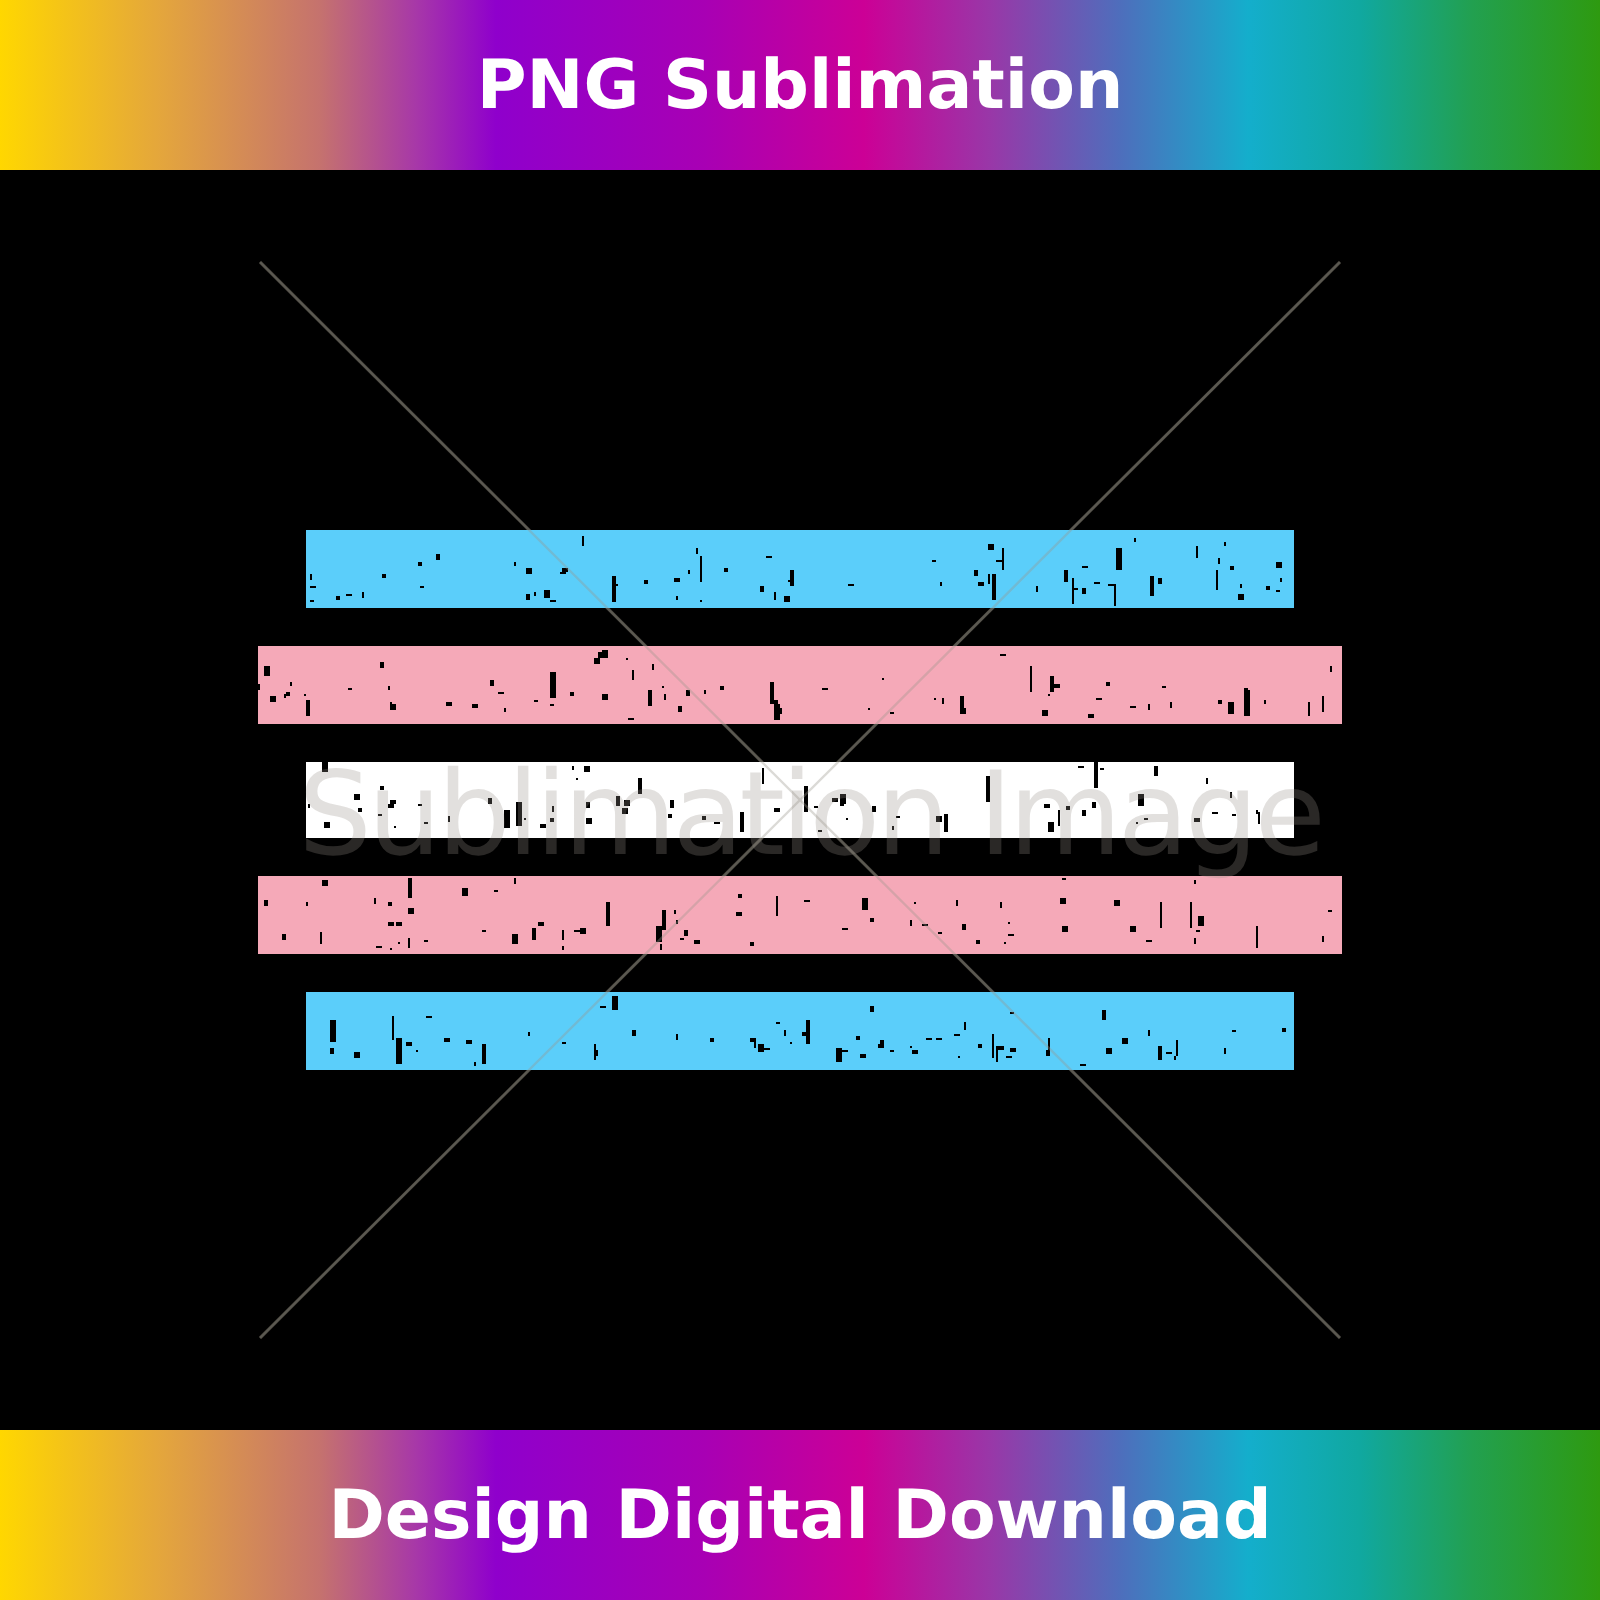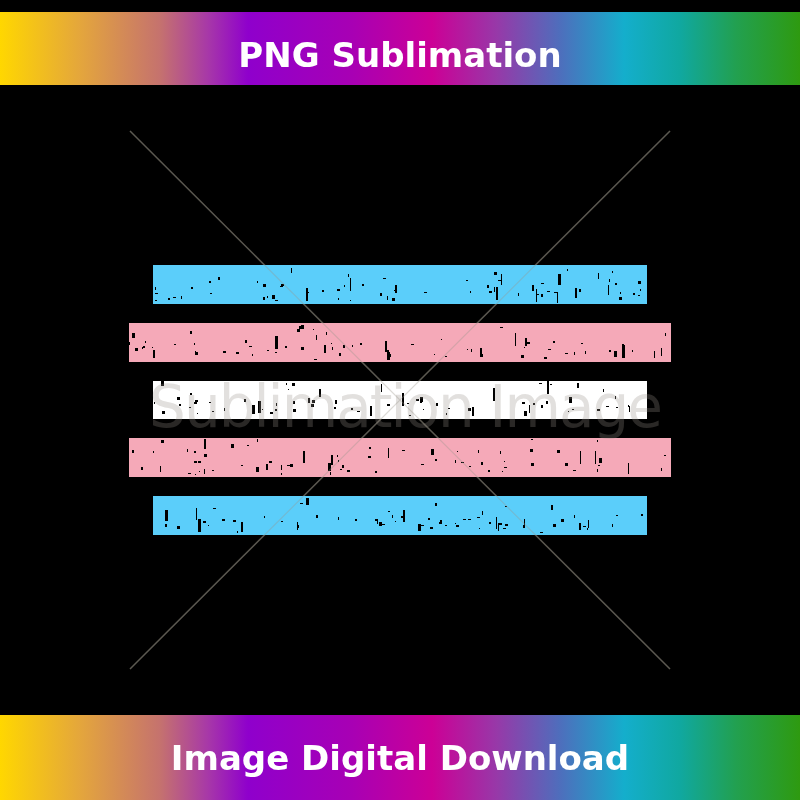--- a/index.html
+++ b/index.html
@@ -7,21 +7,21 @@
     body { position: relative; font-family: "DejaVu Sans", "Liberation Sans", sans-serif; }
 
     .banner {
       position: absolute; left: 0; width: 800px; height: 85px;
       background: linear-gradient(90deg,
         #FFD700 0%, #E4A63C 10%, #C5726E 20%, #A738A8 26%,
         #8F00CC 31%, #A800B4 44%, #CC0096 54%, #9838A8 62%,
         #4E6EBC 70%, #14AECC 78%, #10A8A0 85%, #22A050 92%, #2E9A10 100%);
       display: flex; align-items: center; justify-content: center;
     }
-    .banner.top { top: 12px; }
+    .banner.top { top: 0; }
     .banner.bottom { top: 715px; }
     .banner-text {
       color: #fff; font-weight: bold; font-size: 34px; letter-spacing: 0px;
       font-family: "DejaVu Sans", "Liberation Sans", sans-serif;
       white-space: nowrap;
     }
 
     .canvas { position: absolute; left: 0; top: 85px; width: 800px; height: 630px; background: #000; }
 
     .diag { position: absolute; left: 0; top: 0; width: 800px; height: 800px; pointer-events: none; }
@@ -426,14 +426,14 @@
   </div>
 
 <svg class="diag" viewBox="0 0 800 800" style="opacity:0.35">
   <line x1="130" y1="131" x2="670" y2="669" stroke="#9a968c" stroke-width="1.2"></line>
   <line x1="670" y1="131" x2="130" y2="669" stroke="#9a968c" stroke-width="1.2"></line>
 </svg>
 
 <div class="watermark">Sublimation Image</div>
 
 <div class="banner bottom">
-  <span class="banner-text">Image Digital Download</span>
+  <span class="banner-text">Design Digital Download</span>
 </div>
 
 </body></html>

